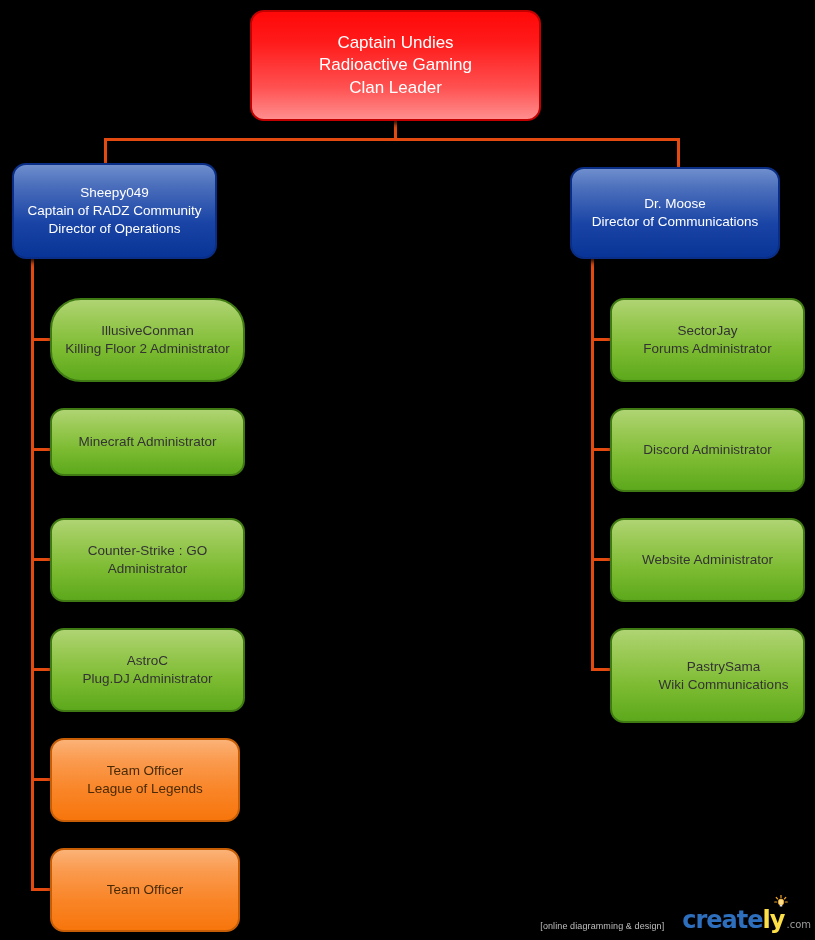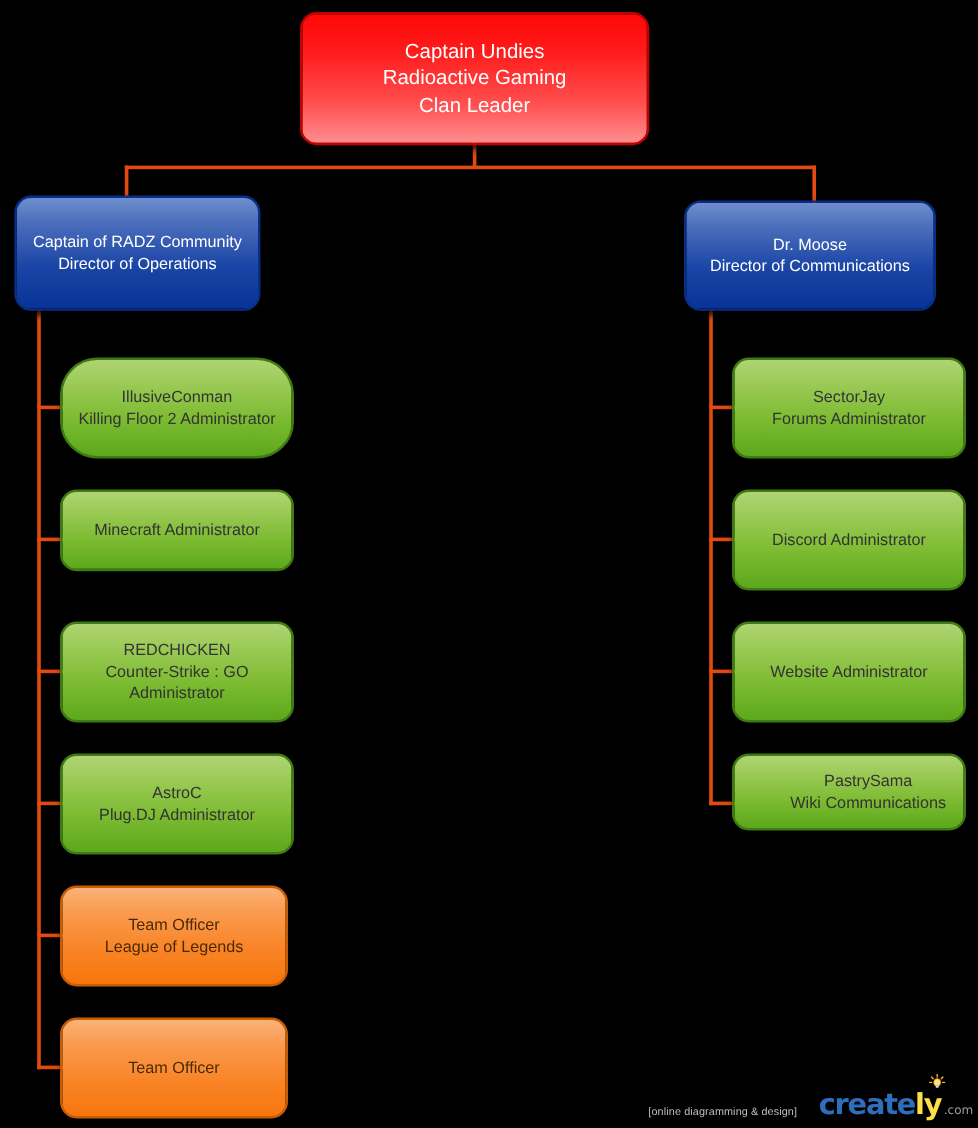--- a/index.html
+++ b/index.html
@@ -157,20 +157,21 @@
 <div id="node-layer">
     <div class="node red" style="left: 250px; top: 10px; width: 291px; height: 111px;">
       <div class="lines">
         <span class="ln">Captain Undies</span>
         <span class="ln">Radioactive Gaming</span>
         <span class="ln">Clan Leader</span>
       </div>
     </div>
     <div class="node blue" style="left: 12px; top: 163px; width: 205px; height: 96px;">
       <div class="lines">
+        <span class="ln">Sheepy049</span>
         <span class="ln">Captain of RADZ Community</span>
         <span class="ln">Director of Operations</span>
       </div>
     </div>
     <div class="node blue" style="left: 570px; top: 167px; width: 210px; height: 92px;">
       <div class="lines">
         <span class="ln">Dr. Moose</span>
         <span class="ln">Director of Communications</span>
       </div>
     </div>
@@ -180,21 +181,20 @@
         <span class="ln">Killing Floor 2 Administrator</span>
       </div>
     </div>
     <div class="node green" style="left: 50px; top: 408px; width: 195px; height: 68px;">
       <div class="lines">
         <span class="ln">Minecraft Administrator</span>
       </div>
     </div>
     <div class="node green" style="left: 50px; top: 518px; width: 195px; height: 84px;">
       <div class="lines">
-        <span class="ln">REDCHICKEN</span>
         <span class="ln">Counter-Strike : GO</span>
         <span class="ln">Administrator</span>
       </div>
     </div>
     <div class="node green" style="left: 50px; top: 628px; width: 195px; height: 84px; justify-content: center;">
       <div class="lines">
         <span class="ln">AstroC</span>
         <span class="ln">Plug.DJ Administrator</span>
       </div>
     </div>
@@ -218,21 +218,21 @@
     <div class="node green" style="left: 610px; top: 408px; width: 195px; height: 84px;">
       <div class="lines">
         <span class="ln">Discord Administrator</span>
       </div>
     </div>
     <div class="node green" style="left: 610px; top: 518px; width: 195px; height: 84px;">
       <div class="lines">
         <span class="ln">Website Administrator</span>
       </div>
     </div>
-    <div class="node green" style="left: 610px; top: 628px; width: 195px; height: 64px; padding-left: 32px;">
+    <div class="node green" style="left: 610px; top: 628px; width: 195px; height: 95px; padding-left: 32px;">
       <div class="lines">
         <span class="ln">PastrySama</span>
         <span class="ln">Wiki Communications</span>
       </div>
     </div>
   </div>
 
 <div id="watermark">
   <span id="wm-tag">[online diagramming &amp; design]</span>
   <span id="wm-logo">

